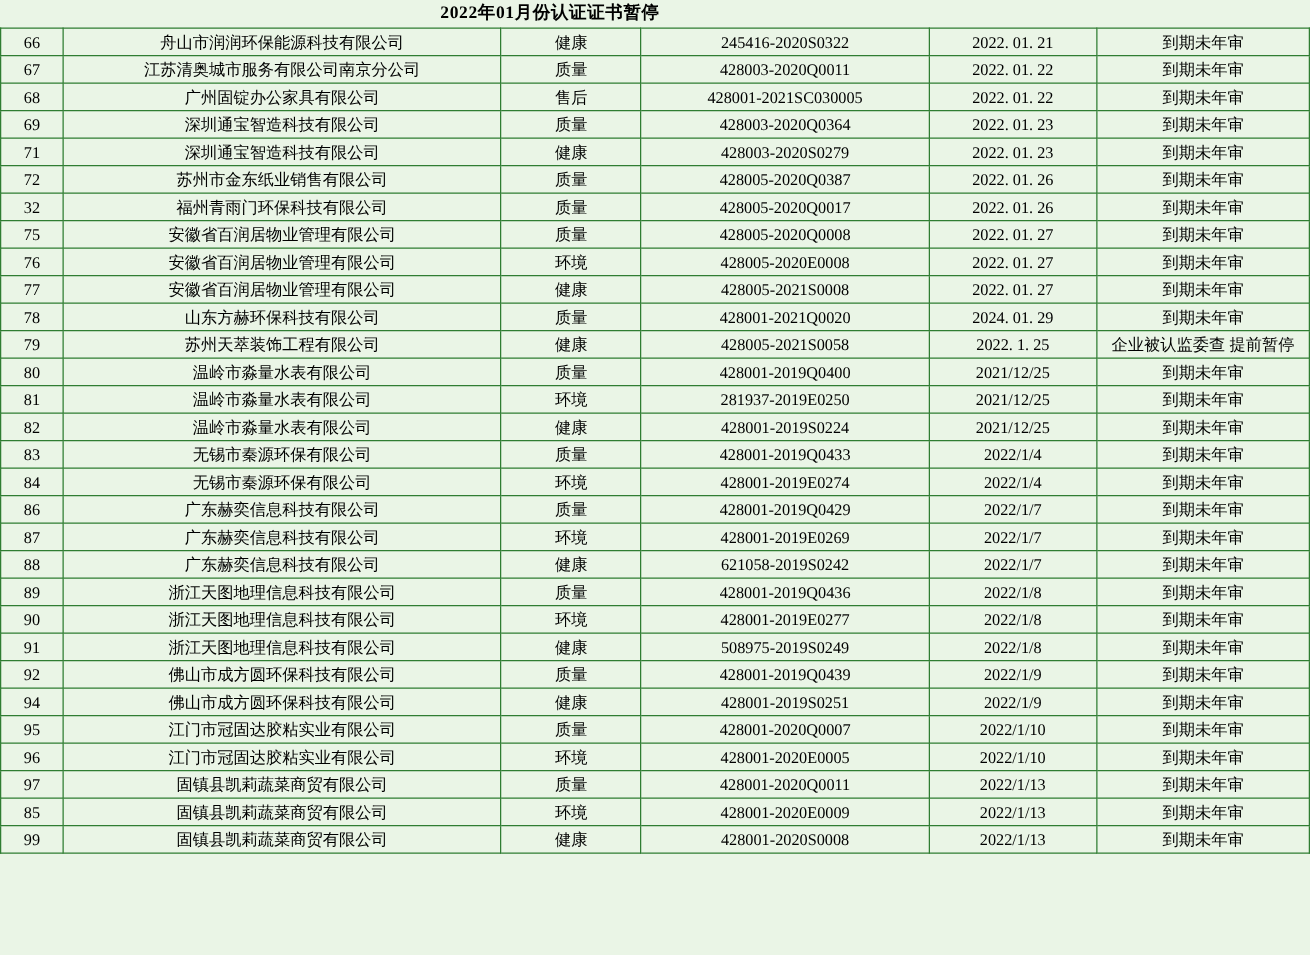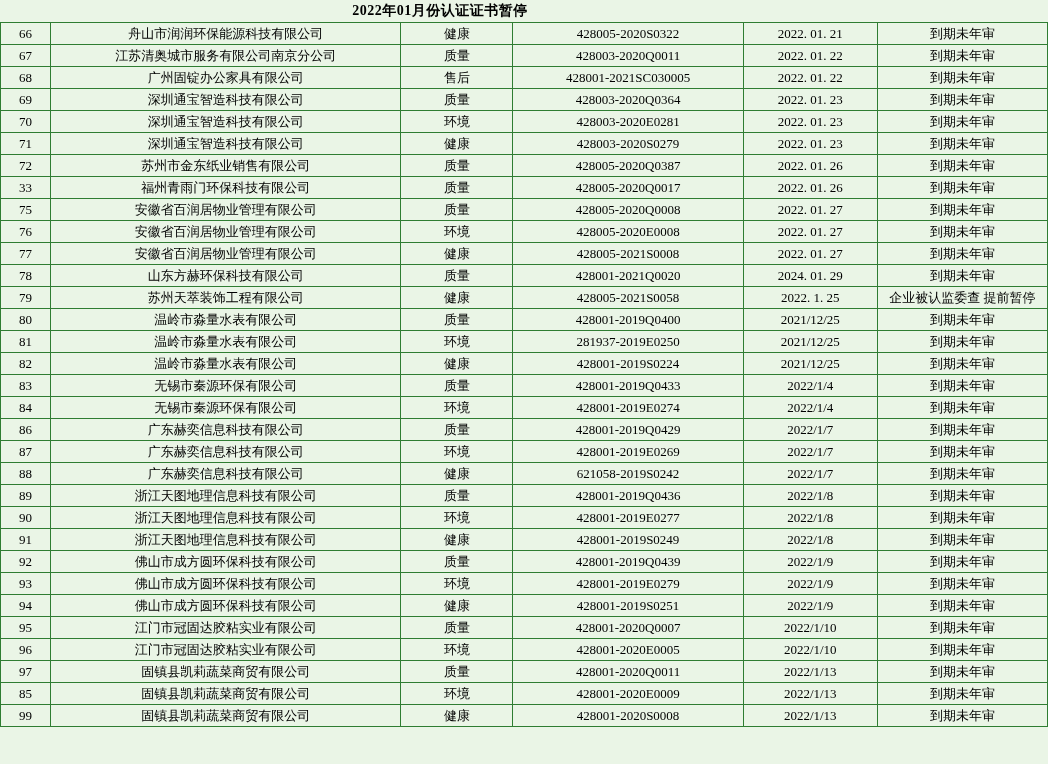--- a/index.html
+++ b/index.html
@@ -66,21 +66,21 @@
         <col class="c-type">
         <col class="c-cert">
         <col class="c-date">
         <col class="c-note">
     </colgroup>
     <tbody>
         <tr>
           <td>66</td>
           <td>舟山市润润环保能源科技有限公司</td>
           <td>健康</td>
-          <td>428005-2020S0322</td>
+          <td>245416-2020S0322</td>
           <td>2022. 01. 21</td>
           <td>到期未年审</td>
         </tr>
         <tr>
           <td>67</td>
           <td>江苏清奥城市服务有限公司南京分公司</td>
           <td>质量</td>
           <td>428003-2020Q0011</td>
           <td>2022. 01. 22</td>
           <td>到期未年审</td>
@@ -95,45 +95,37 @@
         </tr>
         <tr>
           <td>69</td>
           <td>深圳通宝智造科技有限公司</td>
           <td>质量</td>
           <td>428003-2020Q0364</td>
           <td>2022. 01. 23</td>
           <td>到期未年审</td>
         </tr>
         <tr>
-          <td>70</td>
-          <td>深圳通宝智造科技有限公司</td>
-          <td>环境</td>
-          <td>428003-2020E0281</td>
-          <td>2022. 01. 23</td>
-          <td>到期未年审</td>
-        </tr>
-        <tr>
           <td>71</td>
           <td>深圳通宝智造科技有限公司</td>
           <td>健康</td>
           <td>428003-2020S0279</td>
           <td>2022. 01. 23</td>
           <td>到期未年审</td>
         </tr>
         <tr>
           <td>72</td>
           <td>苏州市金东纸业销售有限公司</td>
           <td>质量</td>
           <td>428005-2020Q0387</td>
           <td>2022. 01. 26</td>
           <td>到期未年审</td>
         </tr>
         <tr>
-          <td>33</td>
+          <td>32</td>
           <td>福州青雨门环保科技有限公司</td>
           <td>质量</td>
           <td>428005-2020Q0017</td>
           <td>2022. 01. 26</td>
           <td>到期未年审</td>
         </tr>
         <tr>
           <td>75</td>
           <td>安徽省百润居物业管理有限公司</td>
           <td>质量</td>
@@ -250,37 +242,29 @@
           <td>浙江天图地理信息科技有限公司</td>
           <td>环境</td>
           <td>428001-2019E0277</td>
           <td>2022/1/8</td>
           <td>到期未年审</td>
         </tr>
         <tr>
           <td>91</td>
           <td>浙江天图地理信息科技有限公司</td>
           <td>健康</td>
-          <td>428001-2019S0249</td>
+          <td>508975-2019S0249</td>
           <td>2022/1/8</td>
           <td>到期未年审</td>
         </tr>
         <tr>
           <td>92</td>
           <td>佛山市成方圆环保科技有限公司</td>
           <td>质量</td>
           <td>428001-2019Q0439</td>
-          <td>2022/1/9</td>
-          <td>到期未年审</td>
-        </tr>
-        <tr>
-          <td>93</td>
-          <td>佛山市成方圆环保科技有限公司</td>
-          <td>环境</td>
-          <td>428001-2019E0279</td>
           <td>2022/1/9</td>
           <td>到期未年审</td>
         </tr>
         <tr>
           <td>94</td>
           <td>佛山市成方圆环保科技有限公司</td>
           <td>健康</td>
           <td>428001-2019S0251</td>
           <td>2022/1/9</td>
           <td>到期未年审</td>

